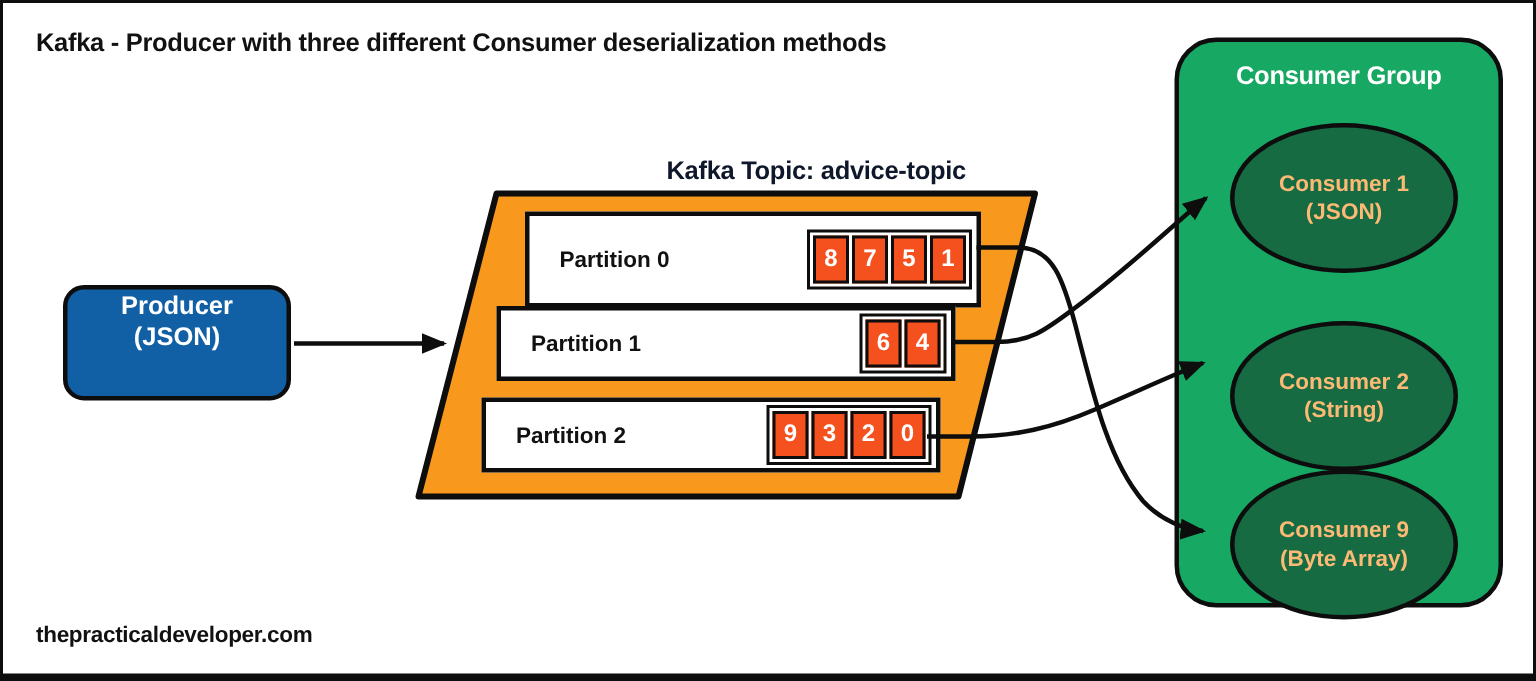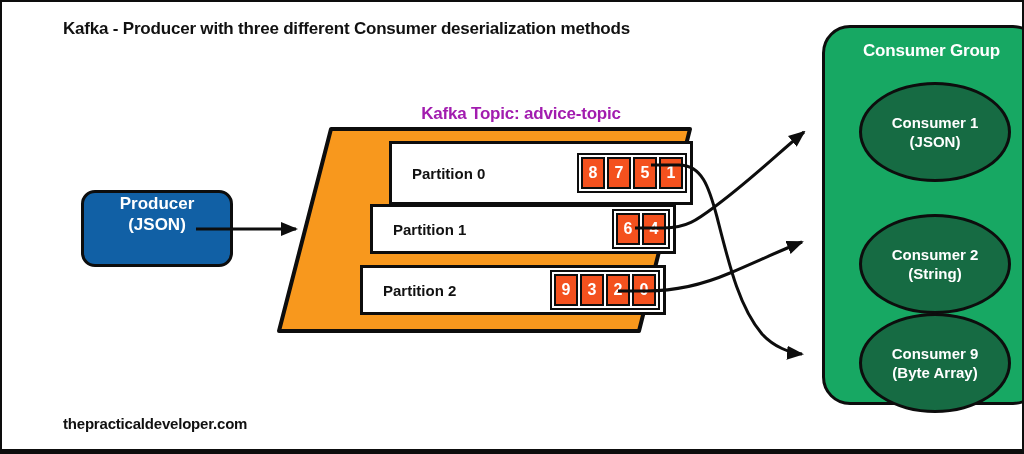--- a/index.html
+++ b/index.html
@@ -1,42 +1,42 @@
 <!DOCTYPE html>
 <html><head>
 <meta charset="utf-8">
 <style>
   html,body{margin:0;padding:0;background:#fff;}
   .frame{
     position:relative;width:1024px;height:454px;box-sizing:border-box;
     background:#ffffff;border:2px solid #0d0d0d;border-bottom-width:5px;
     font-family:"Liberation Sans", sans-serif;overflow:hidden;
   }
-  .abs{position:absolute;margin-left:39px;}
+  .abs{position:absolute;}
   svg.layer{position:absolute;left:0;top:0;width:1024px;height:454px;pointer-events:none;}
   .z1{z-index:1}.z2{z-index:2}.z3{z-index:3}
 
   .diagram-title{
     left:22px;top:17px;font-size:17px;font-weight:bold;color:#111;
     letter-spacing:-0.2px;
   }
   .footer-text{
     left:22px;top:413px;font-size:15px;font-weight:bold;color:#111;
     letter-spacing:-0.2px;
   }
   .producer-box{
     left:40px;top:188px;width:152px;height:77px;box-sizing:border-box;
     background:#1160A5;border:3px solid #0d0d0d;border-radius:14px;
     color:#fff;font-weight:bold;font-size:17px;line-height:1.25;
     display:flex;flex-direction:column;align-items:center;
     text-align:center;
   }
   .topic-title{
-    left:318px;top:102px;width:324px;text-align:center;
-    font-size:17px;font-weight:bold;color:#a21caf;letter-spacing:-0.2px;
+    left:318px;top:102px;width:324px;text-align:right;
+    font-size:17px;font-weight:bold;color:#0f172a;letter-spacing:-0.2px;
   }
   .partition{
     box-sizing:border-box;background:#ffffff;border:3px solid #0d0d0d;
     display:flex;align-items:center;
   }
   .partition .p-label{
     margin-left:20px;font-size:15px;font-weight:bold;color:#111;
   }
   .p0{left:348px;top:139px;width:304px;height:64px;}
   .p1{left:329px;top:202px;width:306px;height:50px;}
@@ -55,21 +55,21 @@
     left:781px;top:23px;width:219px;height:380px;box-sizing:border-box;
     background:#17A863;border:3px solid #0d0d0d;border-radius:28px;
   }
   .cg-title{
     position:absolute;left:0;top:13px;width:100%;text-align:center;
     color:#fff;font-weight:bold;font-size:17px;letter-spacing:-0.2px;
   }
   .consumer-ellipse{
     position:absolute;left:34px;width:152px;height:100px;box-sizing:border-box;
     background:#166B43;border:3px solid #0d0d0d;border-radius:50%;
-    color:#ffffff;font-weight:bold;font-size:15px;line-height:1.3;
+    color:#fdba74;font-weight:bold;font-size:15px;line-height:1.3;
     display:flex;flex-direction:column;align-items:center;justify-content:center;
     text-align:center;
   }
   .c1{top:54px;} .c2{top:186px;} .c3{top:285px;}
 </style>
 </head>
 <body>
 
 <div class="frame">
 

